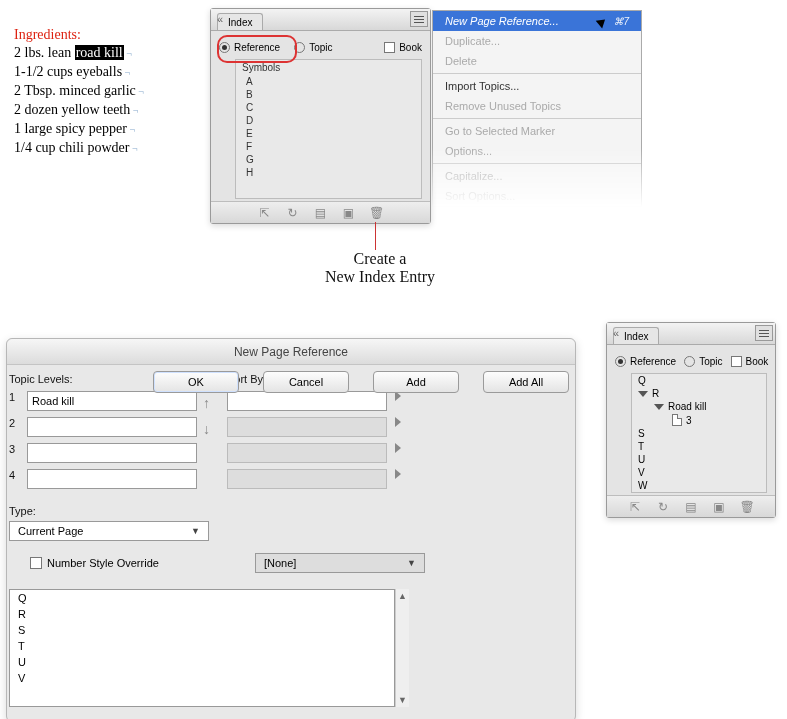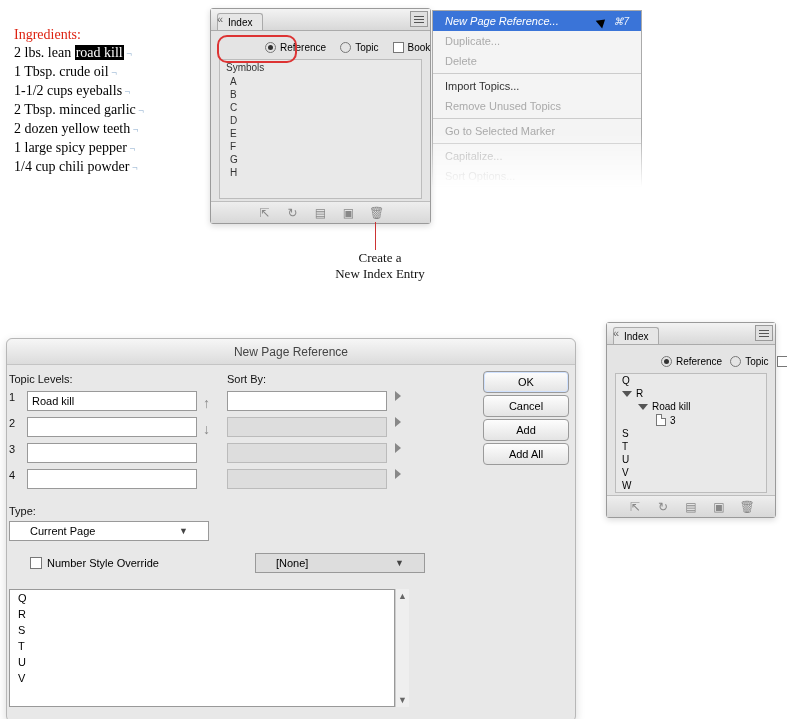--- a/index.html
+++ b/index.html
@@ -58,41 +58,42 @@
     gap:2px;
   }
   .panel-menu-btn span { width:10px; height:1px; background:#555; }
   .panel-close {
     position:absolute; left:2px; top:3px;
     width:14px; height:14px;
     display:flex; align-items:center; justify-content:center;
     font-size:11px; color:#666;
   }
   .panel-body { padding:4px 8px 2px; }
-  .radio-row { display:flex; align-items:center; gap:14px; height:24px;padding-left:46px; }
+  .radio-row { display:flex; align-items:center; gap:14px; height:24px; }
   .radio { display:flex; align-items:center; gap:4px; font-size:10px; }
   .radio .dot {
     width:11px; height:11px; border:1px solid #777; border-radius:50%;
     display:flex; align-items:center; justify-content:center;
   }
   .radio.checked .dot::after { content:""; width:5px; height:5px; background:#333; border-radius:50%; }
   .checkbox { display:flex; align-items:center; gap:4px; font-size:10px; margin-left:auto; }
   .checkbox .box { width:11px; height:11px; border:1px solid #777; background:#fff; }
   .red-ring {
     position:absolute;
     border:2px solid #d33;
     border-radius:10px;
     pointer-events:none;
   }
   .index-list {
     background:#e9e9e9;
     border:1px solid #bcbcbc;
     height:140px;
     overflow:hidden;
     font-size:10px;
+    margin-left:16px;
   }
   .index-list .hdr { padding:2px 6px; color:#333; }
   .index-list .row { padding:1px 10px; color:#333; }
   .index-list2 { height:120px; }
   .tree-row { display:flex; align-items:center; gap:4px; padding:1px 6px; font-size:10px; }
   .tree-row .tw { width:0;height:0;border-left:5px solid transparent;border-right:5px solid transparent;border-top:6px solid #555; }
   .tree-row.indent1 { padding-left:22px; }
   .tree-row.indent2 { padding-left:40px; }
   .page-icon { width:10px; height:12px; border:1px solid #777; background:#fff; position:relative; }
   .page-icon::after { content:""; position:absolute; right:-1px; top:-1px; width:4px; height:4px; background:#e9e9e9; border-left:1px solid #777; border-bottom:1px solid #777; }
@@ -129,21 +130,21 @@
     border-bottom:5px solid transparent;
     transform: rotate(-40deg);
   }
   
   .callout-line {
     position:absolute; width:1px; background:#c33;
   }
   .callout-text {
     position:absolute;
     font-family: Georgia, serif;
-    font-size:13px;
+    font-size:16px;
     text-align:center;
     color:#111;
   }
   
   .dialog {
     position:absolute;
     background:#e8e8e8;
     border:1px solid #b7b7b7;
     border-radius:6px;
     box-shadow:0 3px 10px rgba(0,0,0,.15);
@@ -170,41 +171,40 @@
     background:linear-gradient(#fdfdfd,#e4e4e4);
     border:1px solid #9a9a9a; border-radius:4px;
     text-align:center; line-height:20px; font-size:11px;
   }
   .btn.default { box-shadow: inset 0 0 0 1px #cfe1ff; }
   .arrow-col { display:flex; flex-direction:column; gap:10px; align-items:center; color:#888; font-size:14px; }
   .tri-right { width:0;height:0;border-top:5px solid transparent;border-bottom:5px solid transparent;border-left:6px solid #888; }
   .select {
     height:20px; border:1px solid #999; background:#fff;
     display:flex; align-items:center; justify-content:space-between;
-    padding:0 20px; font-size:11px;
+    padding:0 8px; font-size:11px;
   }
   .select .dd { font-size:9px; color:#444; }
   .chk { display:flex; align-items:center; gap:5px; font-size:11px; }
   .chk .box { width:12px;height:12px;border:1px solid #777;background:#fff; }
   .letterlist {
     border:1px solid #999; background:#fff;
     font-size:11px;
   }
   .letterlist .r { padding:2px 8px; }
   .scrollbar { width:14px; background:#efefef; border-left:1px solid #ccc; display:flex; flex-direction:column; }
   .scrollbar .arr { height:14px; display:flex;align-items:center;justify-content:center;font-size:9px;color:#666; }
   .scrollbar .track { flex:1; position:relative; }
 </style>
 </head>
 <body>
 
 <div class="ingredients">
   <div class="heading">Ingredients:</div>
   <div><span>2 lbs. lean </span><span class="hl">road kill</span><span class="mark"> ¬</span></div>
-  <div><span>1 Tbsp. crude oil</span><span class="mark"> ¬</span></div>
   <div><span>1-1/2 cups eyeballs</span><span class="mark"> ¬</span></div>
   <div><span>2 Tbsp. minced garlic</span><span class="mark"> ¬</span></div>
   <div><span>2 dozen yellow teeth</span><span class="mark"> ¬</span></div>
   <div><span>1 large spicy pepper</span><span class="mark"> ¬</span></div>
   <div><span>1/4 cup chili powder</span><span class="mark"> ¬</span></div>
 </div>
 
 <div class="panel" style="top:8px; left:210px; width:221px;">
   <div class="panel-tabbar">
     <span class="panel-close">«</span>
@@ -267,20 +267,23 @@
   <div class="mi">
       <span>Import Topics...</span>
     </div>
   <div class="mi dis">
       <span>Remove Unused Topics</span>
     </div>
   <div class="sep"></div>
   <div class="mi dis">
       <span>Go to Selected Marker</span>
     </div>
+  <div class="mi dis">
+      <span>Options...</span>
+    </div>
   <div class="sep"></div>
   <div class="mi dis">
       <span>Capitalize...</span>
     </div>
   <div class="mi dis">
       <span>Sort Options...</span>
     </div>
 </div>
 <div class="cursor-arrow" style="top:17px; left:598px;"></div>
 
@@ -317,21 +320,21 @@
       <input class="field" style="">
         <div class="tri-right"></div>
       <div class="field dis"></div>
         <div class="tri-right"></div>
       <div class="field dis"></div>
         <div class="tri-right"></div>
       <div class="field dis"></div>
         <div class="tri-right"></div>
     </div>
 
-    <div style="position:absolute; top:6px; right:6px; display:flex; flex-direction:column; gap:2px;">
+    <div style="position:absolute; top:6px; right:6px; display:flex; flex-direction:row; gap:24px;">
       <div class="btn default">OK</div>
       <div class="btn">Cancel</div>
       <div class="btn">Add</div>
       <div class="btn">Add All</div>
     </div>
 
     <div class="lbl" style="position:absolute; top:140px; left:2px;">Type:</div>
     <div class="select" style="position:absolute; top:156px; left:2px; width:200px;">
       <span>Current Page</span>
         <span class="dd">▼</span>

